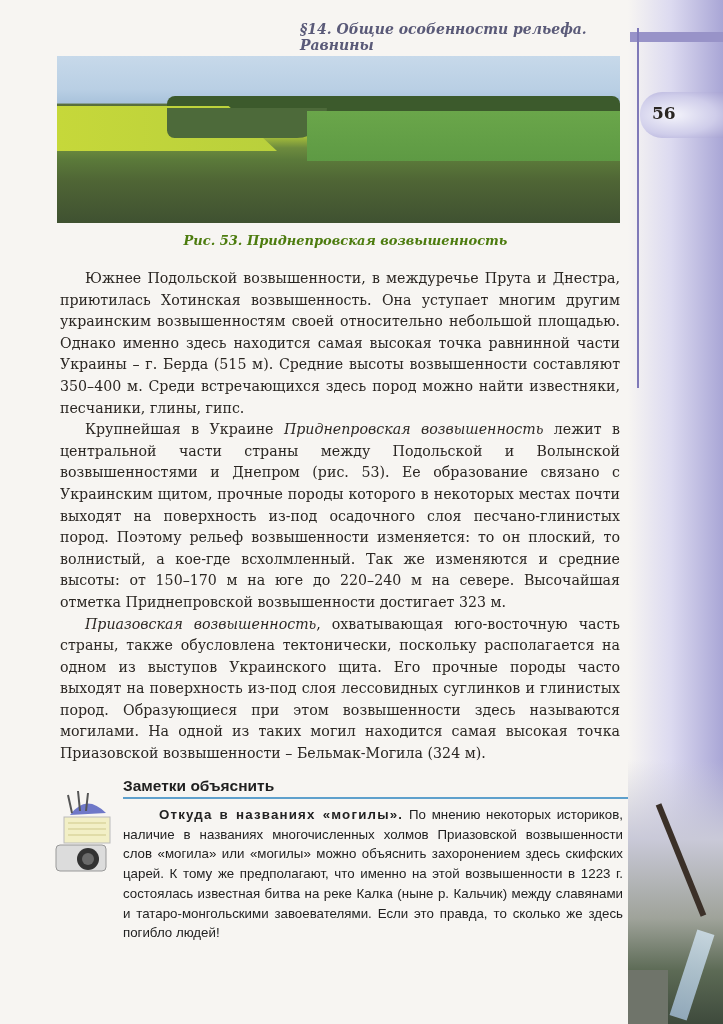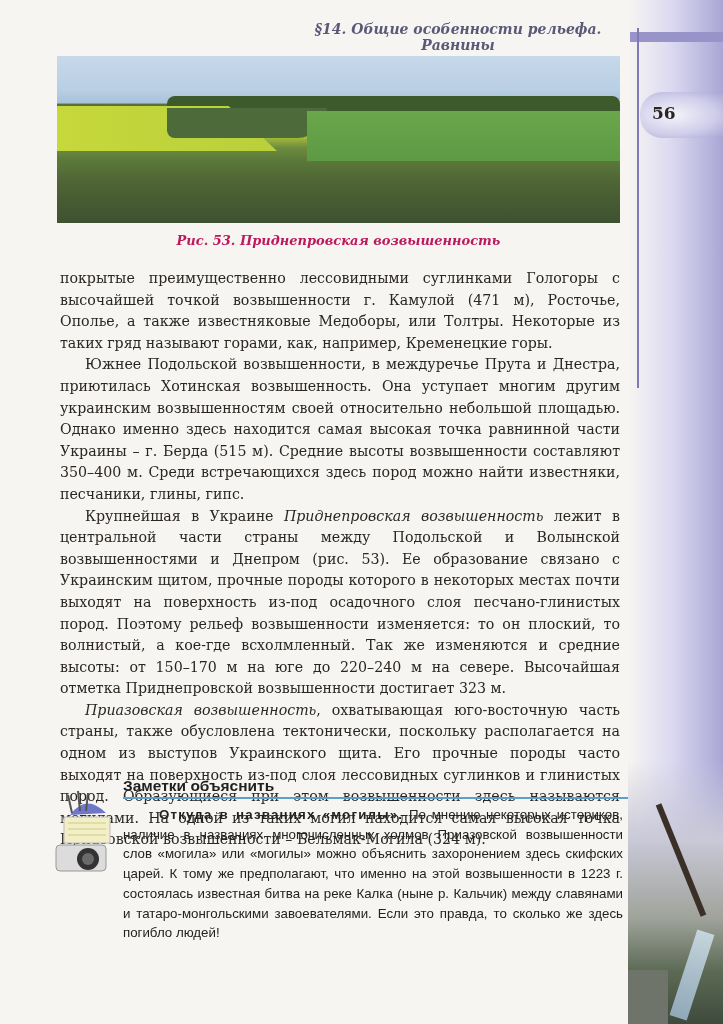--- a/index.html
+++ b/index.html
@@ -25,21 +25,21 @@
   .page-tab {
     position:absolute; left:640px; top:92px; width:83px; height:46px;
     background:radial-gradient(ellipse at 40% 50%, #f4f4fb 0%, #cfcdea 60%, #a7a3d3 100%);
     border-radius:22px 0 0 22px;
   }
   .page-number {
     position:absolute; left:652px; top:103px; font-size:17px; font-weight:bold;
     color:#2a2622;
   }
   .running-head {
-    position:absolute; left:300px; top:21px; width:316px; text-align:center;
+    position:absolute; left:300px; top:21px; width:316px; text-align:left;
     font-style:italic; font-weight:bold; font-size:14px; color:#5a5a78;
   }
   .photo {
     position:absolute; left:57px; top:56px; width:563px; height:167px;
     background:
       linear-gradient(to bottom,
         #c7d9ea 0%, #b9cfe4 20%, #a9c3dc 28%,
         #5a6f3d 29%, #4f6a33 33%,
         #9bb54a 36%, #a9c13a 48%,
         #6d8b3e 55%, #5b7a3a 62%,
@@ -57,22 +57,22 @@
   }
   .photo .trees {
     position:absolute; left:110px; top:40px; width:453px; height:20px;
     background:#3c5a2c; border-radius:8px 8px 0 0;
   }
   .photo .trees2 {
     position:absolute; left:110px; top:52px; width:160px; height:30px;
     background:#4d6a3a; border-radius:0 0 40px 10px;
   }
   .caption {
-    position:absolute; left:57px; top:233px; width:563px; text-align:center;
-    font-style:italic; font-weight:bold; font-size:13px; color:#be185d;
+    position:absolute; left:64px; top:233px; width:563px; text-align:center;
+    font-style:italic; font-weight:bold; font-size:13px; color:#4d7c0f;
   }
   .body-text {
     position:absolute; left:60px; top:268px; width:560px;
     font-size:14.2px; line-height:21.6px; text-align:justify;
   }
   .body-text p { margin:0; }
   .body-text p.indent { text-indent:25px; }
   .body-text .term { font-style:italic; font-weight:normal; }
   .note-icon {
     position:absolute; left:48px; top:785px; width:70px; height:100px;
@@ -124,21 +124,20 @@
 
 <div class="photo">
   <div class="trees"></div>
   <div class="field-yellow"></div>
   <div class="trees2"></div>
   <div class="field-green"></div>
 </div>
 <div class="caption">Рис. 53. Приднепровская возвышенность</div>
 
 <div class="body-text">
-  <p>покрытые преимущественно лессовидными суглинками Гологоры с высочайшей точкой возвышенности г. Камулой (471 м), Росточье, Ополье, а также известняковые Медоборы, или Толтры. Некоторые из таких гряд называют горами, как, например, Кременецкие горы.</p>
   <p class="indent">Южнее Подольской возвышенности, в междуречье Прута и Днестра, приютилась Хотинская возвышенность. Она уступает многим другим украинским возвышенностям своей относительно небольшой площадью. Однако именно здесь находится самая высокая точка равнинной части Украины – г. Берда (515 м). Средние высоты возвышенности составляют 350–400 м. Среди встречающихся здесь пород можно найти известняки, песчаники, глины, гипс.</p>
   <p class="indent"><span>Крупнейшая в Украине </span><span class="term">Приднепровская возвышенность</span><span> лежит в центральной части страны между Подольской и Волынской возвышенностями и Днепром (рис. 53). Ее образование связано с Украинским щитом, прочные породы которого в некоторых местах почти выходят на поверхность из-под осадочного слоя песчано-глинистых пород. Поэтому рельеф возвышенности изменяется: то он плоский, то волнистый, а кое-где всхолмленный. Так же изменяются и средние высоты: от 150–170 м на юге до 220–240 м на севере. Высочайшая отметка Приднепровской возвышенности достигает 323 м.</span></p>
   <p class="indent"><span class="term">Приазовская возвышенность</span><span>, охватывающая юго-восточную часть страны, также обусловлена тектонически, поскольку располагается на одном из выступов Украинского щита. Его прочные породы часто выходят на поверхность из-под слоя лессовидных суглинков и глинистых пород. Образующиеся при этом возвышенности здесь называются могилами. На одной из таких могил находится самая высокая точка Приазовской возвышенности – Бельмак-Могила (324 м).</span></p>
 </div>
 
 <svg class="note-icon" viewBox="0 0 70 100">
   <path d="M22 30 Q38 8 58 28 Z" fill="#6f78c8"></path>
   <path d="M20 10 L24 28 M30 6 L32 26 M40 8 L38 26" stroke="#555" stroke-width="2"></path>
   <rect x="16" y="32" width="46" height="26" fill="#f2efc6" stroke="#bbb"></rect>
   <line x1="20" y1="38" x2="58" y2="38" stroke="#cfc98a"></line>

